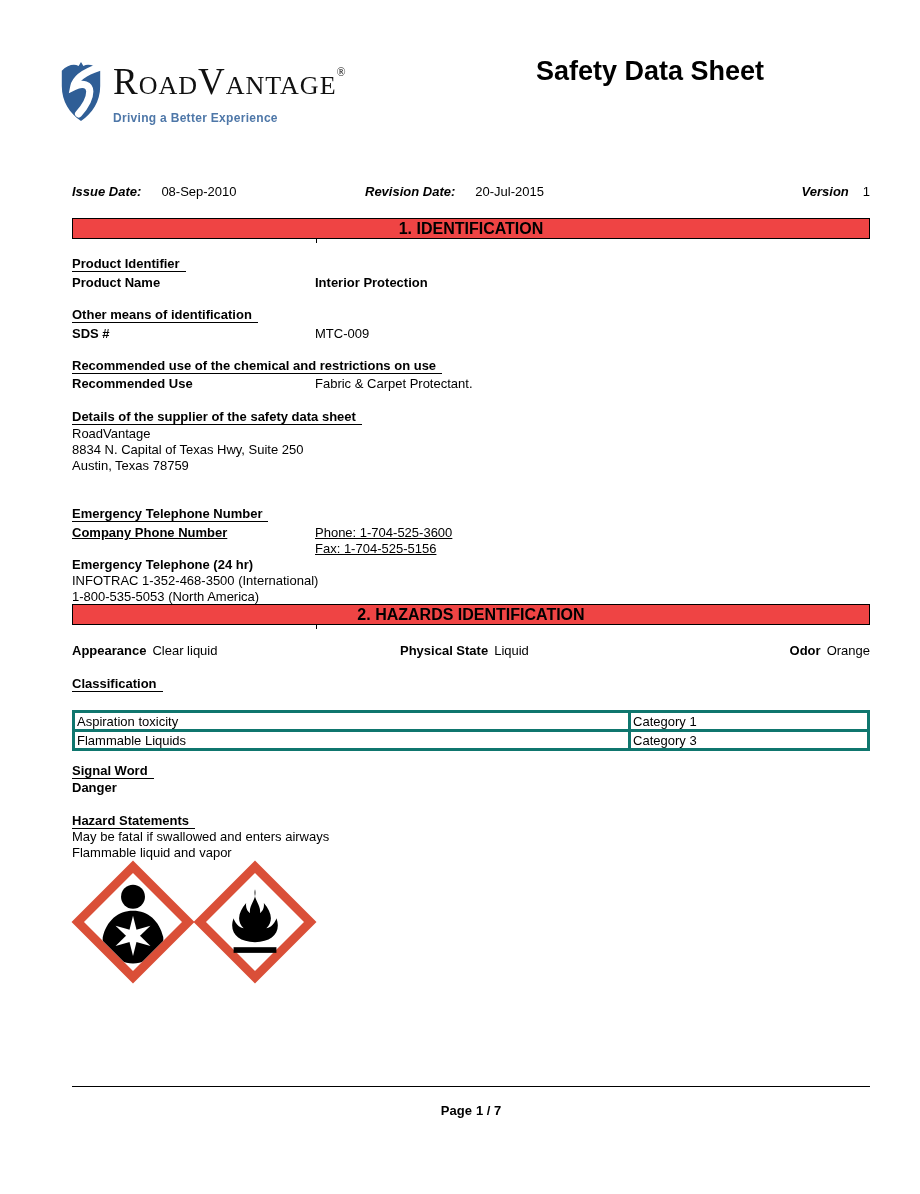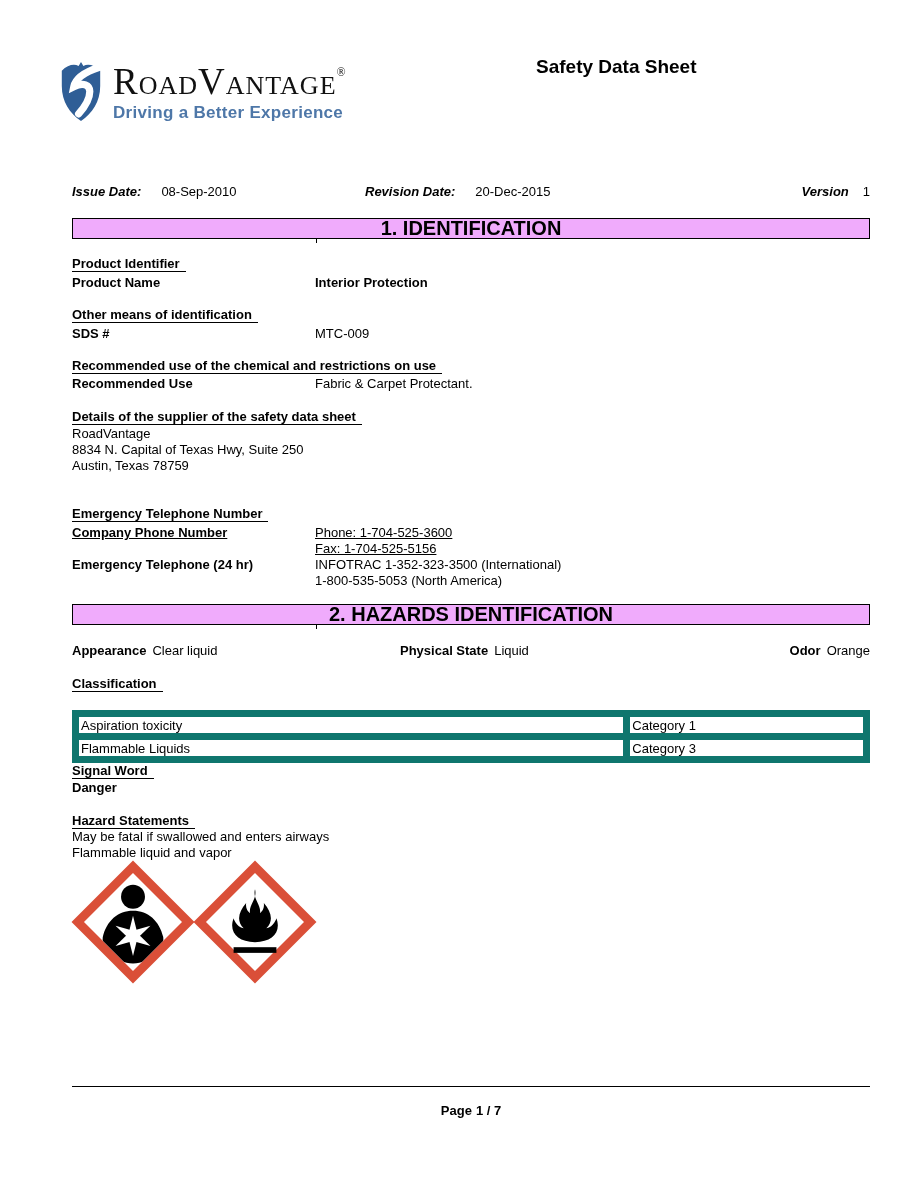--- a/index.html
+++ b/index.html
@@ -20,41 +20,41 @@
   .logo-text{margin-left:8px;}
   .brand{
     font-family:"Liberation Serif", serif;
     font-variant:small-caps;
     font-size:37px;line-height:40px;
     letter-spacing:1px;color:#111;
     white-space:nowrap;
   }
   .reg{font-size:12px;vertical-align:18px;letter-spacing:0;}
   .tagline{
-    font-size:17px;font-weight:bold;color:#4e77a8;
-    margin-top:1px;letter-spacing:.3px;
+    font-size:12px;font-weight:bold;color:#4e77a8;
+    margin-top:9px;letter-spacing:.3px;
   }
   .doc-title{
     position:absolute;left:536px;top:56px;margin:0;
-    font-size:19px;font-weight:bold;white-space:nowrap;
+    font-size:27px;font-weight:bold;white-space:nowrap;
   }
 
   
   .meta{position:absolute;left:72px;top:184px;width:798px;height:16px;}
   .meta .lbl{font-weight:bold;font-style:italic;}
   .meta .val{margin-left:20px;}
   .meta-rev{position:absolute;left:293px;top:0;}
   .meta-ver{position:absolute;right:0;top:0;}
   .meta-ver .val{margin-left:14px;}
 
   
   .secbar{
     position:absolute;left:72px;width:796px;height:19px;
-    background:#f0abfc;border:1px solid #000;
-    text-align:center;font-weight:bold;font-size:20px;line-height:19px;
+    background:#ef4444;border:1px solid #000;
+    text-align:center;font-weight:bold;font-size:16px;line-height:19px;
   }
   .secbar .tick{position:absolute;left:243px;bottom:-5px;width:1px;height:5px;background:#000;}
 
   
   .h{
     font-weight:bold;display:inline-block;
     border-bottom:1px solid #000;padding-right:6px;line-height:15px;
   }
   .frow{display:flex;line-height:16px;}
   .fl{width:243px;flex:none;font-weight:bold;}
@@ -64,21 +64,21 @@
   
   .app-row{position:absolute;left:72px;top:643px;width:798px;height:16px;line-height:16px;}
   .app-mid{position:absolute;left:328px;top:0;}
   .app-right{position:absolute;right:0;top:0;}
   .app-row .lbl{font-weight:bold;}
   .app-row .val{margin-left:6px;}
 
   
   .ctable{border-collapse:collapse;width:798px;}
   .ctable td{
-    border:7px solid #0f766e;height:16px;
+    border:3px solid #0f766e;height:16px;
     padding:0 2px;font-size:13px;line-height:15px;vertical-align:middle;
   }
   .ctable .c1{width:560px;}
   .ctable .c2{width:236px;}
 
   
   .picto-row{position:absolute;left:70px;top:859px;display:flex;}
   .picto-row svg{display:block;}
   .picto-row svg + svg{margin-left:-4px;}
 
@@ -103,21 +103,21 @@
     <div class="logo-text">
       <div class="brand"><span>RoadVantage</span><span class="reg">®</span></div>
       <div class="tagline">Driving a Better Experience</div>
     </div>
   </div>
 
   <h1 class="doc-title">Safety Data Sheet</h1>
 
   <div class="meta">
     <span><span class="lbl">Issue Date:</span><span class="val">08-Sep-2010</span></span>
-    <span class="meta-rev"><span class="lbl">Revision Date:</span><span class="val">20-Dec-2015</span></span>
+    <span class="meta-rev"><span class="lbl">Revision Date:</span><span class="val">20-Jul-2015</span></span>
     <span class="meta-ver"><span class="lbl">Version</span><span class="val">1</span></span>
   </div>
 
   <div class="secbar" style="top:218px;">
     <span>1. IDENTIFICATION</span><i class="tick"></i>
   </div>
 
   <div class="blk" style="top:256px;">
     <span class="h">Product Identifier</span>
   </div>
@@ -154,24 +154,24 @@
   <div class="blk" style="top:506px;">
     <span class="h">Emergency Telephone Number</span>
   </div>
   <div class="blk frow" style="top:525px;text-decoration:underline;">
     <span class="fl">Company Phone Number</span>
     <span class="fv lines">
       <div>Phone: 1-704-525-3600</div>
       <div>Fax: 1-704-525-5156</div>
     </span>
   </div>
-  <div class="blk frow" style="top:557px;">
+  <div class="blk frow" style="top:557px;flex-direction:column;">
     <span class="fl">Emergency Telephone (24 hr)</span>
     <span class="fv lines">
-      <div>INFOTRAC 1-352-323-3500 (International)</div>
+      <div>INFOTRAC 1-352-468-3500 (International)</div>
       <div>1-800-535-5053 (North America)</div>
     </span>
   </div>
 
   <div class="secbar" style="top:604px;">
     <span>2. HAZARDS IDENTIFICATION</span><i class="tick"></i>
   </div>
 
   <div class="app-row">
     <span><span class="lbl">Appearance</span><span class="val">Clear liquid</span></span>

